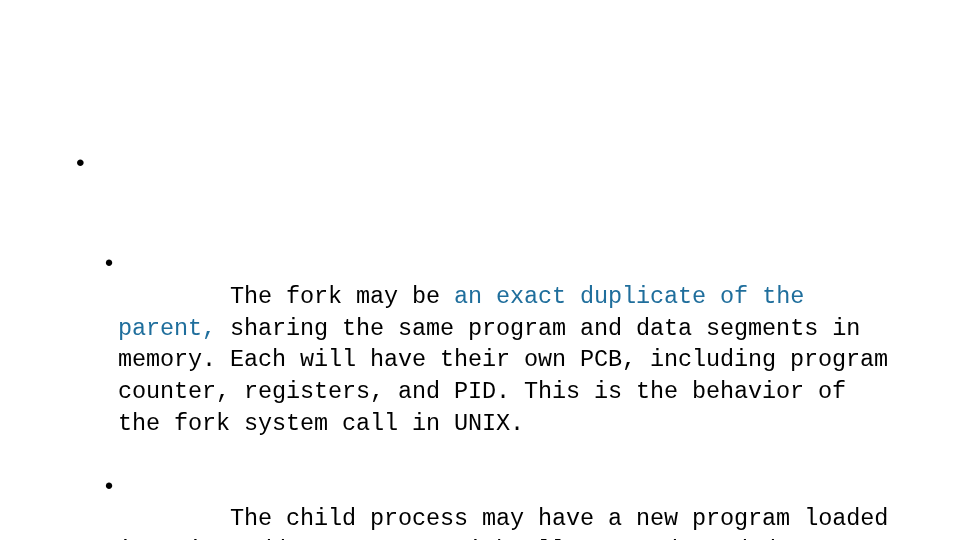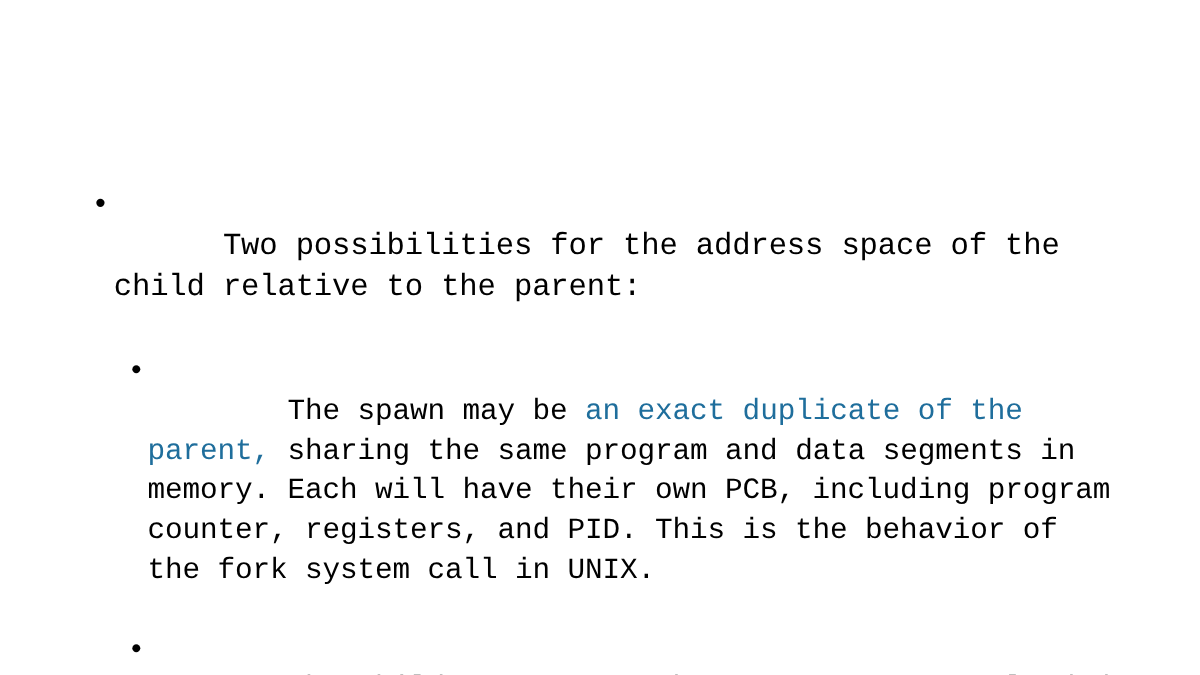--- a/index.html
+++ b/index.html
@@ -72,27 +72,27 @@
     display: inline;
   }
 </style>
 </head>
 <body>
 
 <div class="slide">
   <div class="content">
 
     <div class="l1">
-      <span class="bullet">•</span><span class="txt">Two possibilities for the address space of the child relative to the parent:</span>
+      <span class="bullet">•</span>
     </div>
 
     <div class="l2group">
 
       <div class="l2">
-        <span class="bullet">•</span><span class="txt">The spawn may be </span><span class="txt hl">an exact duplicate of the parent,</span><span class="txt"> sharing the same program and data segments in memory. Each will have their own PCB, including program counter, registers, and PID. This is the behavior of the fork system call in UNIX.</span>
+        <span class="bullet">•</span><span class="txt">The fork may be </span><span class="txt hl">an exact duplicate of the parent,</span><span class="txt"> sharing the same program and data segments in memory. Each will have their own PCB, including program counter, registers, and PID. This is the behavior of the fork system call in UNIX.</span>
       </div>
 
       <div class="l2">
         <span class="bullet">•</span><span class="txt">The child process may have a new program loaded into its address space, with all new code and data segments. This is the behavior of the spawn system calls in Windows. UNIX systems implement this as a second step, using the </span>
       </div>
 
     </div>
   </div>
 </div>
 

